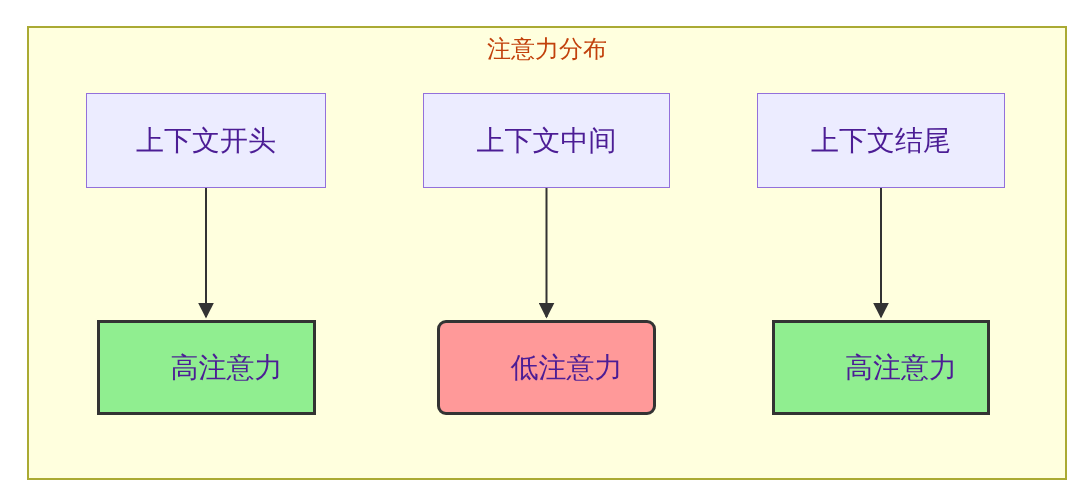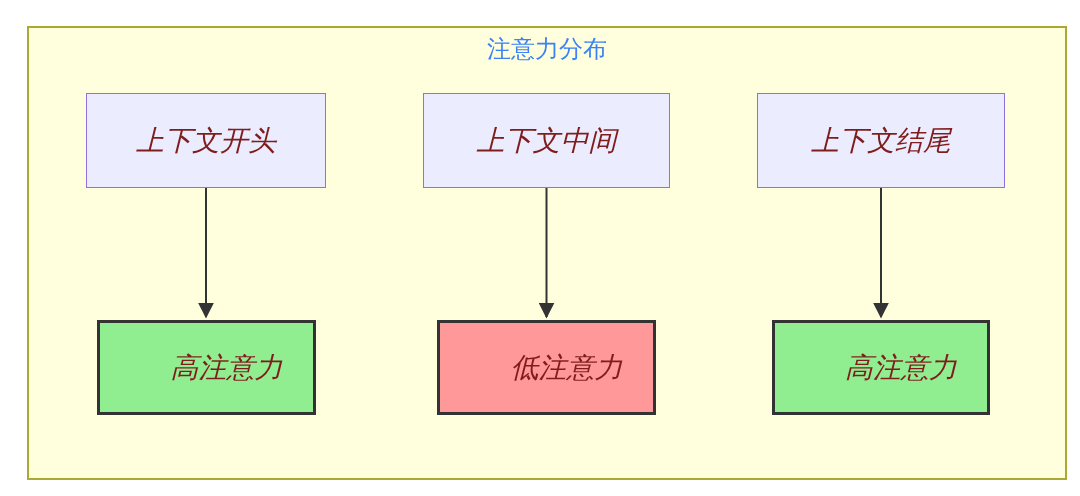--- a/index.html
+++ b/index.html
@@ -24,21 +24,21 @@
     border: 2px solid #aaaa33;
   }
 
   .group-title {
     position: absolute;
     left: 0;
     top: 5px;
     width: 100%;
     text-align: center;
     font-size: 24px;
-    color: #3b82f6;
+    color: #c2410c;
   }
 
   .edges-layer {
     position: absolute;
     left: 0;
     top: 0;
     width: 1036px;
     height: 450px;
   }
 
@@ -46,23 +46,22 @@
     stroke: #333333;
     stroke-width: 2;
   }
 
   .node {
     position: absolute;
     display: flex;
     align-items: center;
     justify-content: center;
     font-size: 28px;
-    color: #7f1d1d;
+    color: #4c1d95;
     text-align: center;
-    font-style: italic;
   }
 
   .node-context {
     top: 65px;
     height: 95px;
     background: #ECECFF;
     border: 1.5px solid #9370DB;
   }
 
   .node-attn {
@@ -73,21 +72,21 @@
   }
 
   .node-high { background: #90EE90; }
   .node-low  { background: #FF9999; }
 
   .ctx-a { left: 57px;  width: 240px; }
   .ctx-b { left: 394px; width: 247px; }
   .ctx-c { left: 728px; width: 248px; }
 
   .attn-d { left: 68px;  width: 219px; }
-  .attn-e { left: 408px; width: 219px; }
+  .attn-e { left: 408px; width: 219px; border-radius: 9px; }
   .attn-f { left: 743px; width: 218px; }
 </style>
 </head>
 <body>
 
 <div class="canvas">
   <div class="group-container">
 
     <div class="group-title">注意力分布</div>
 

